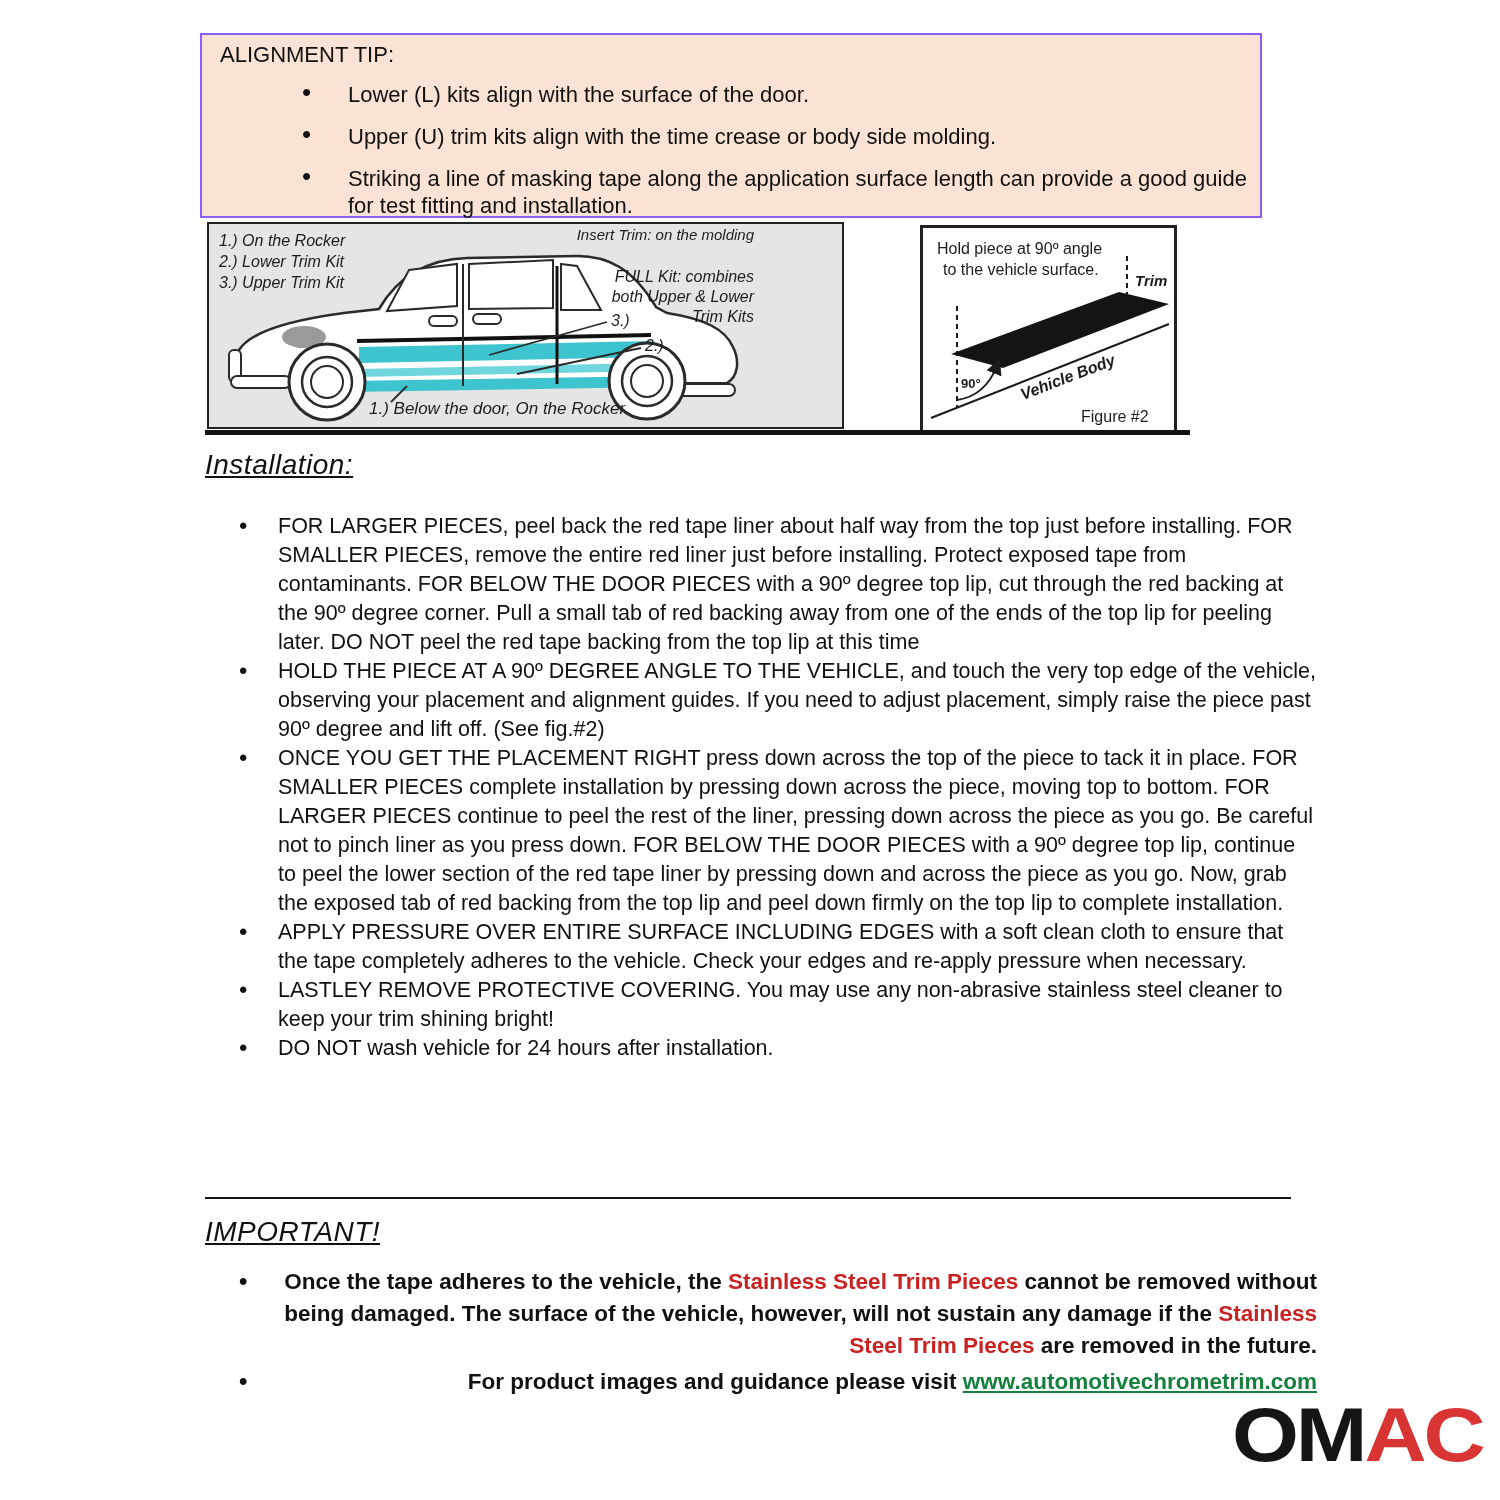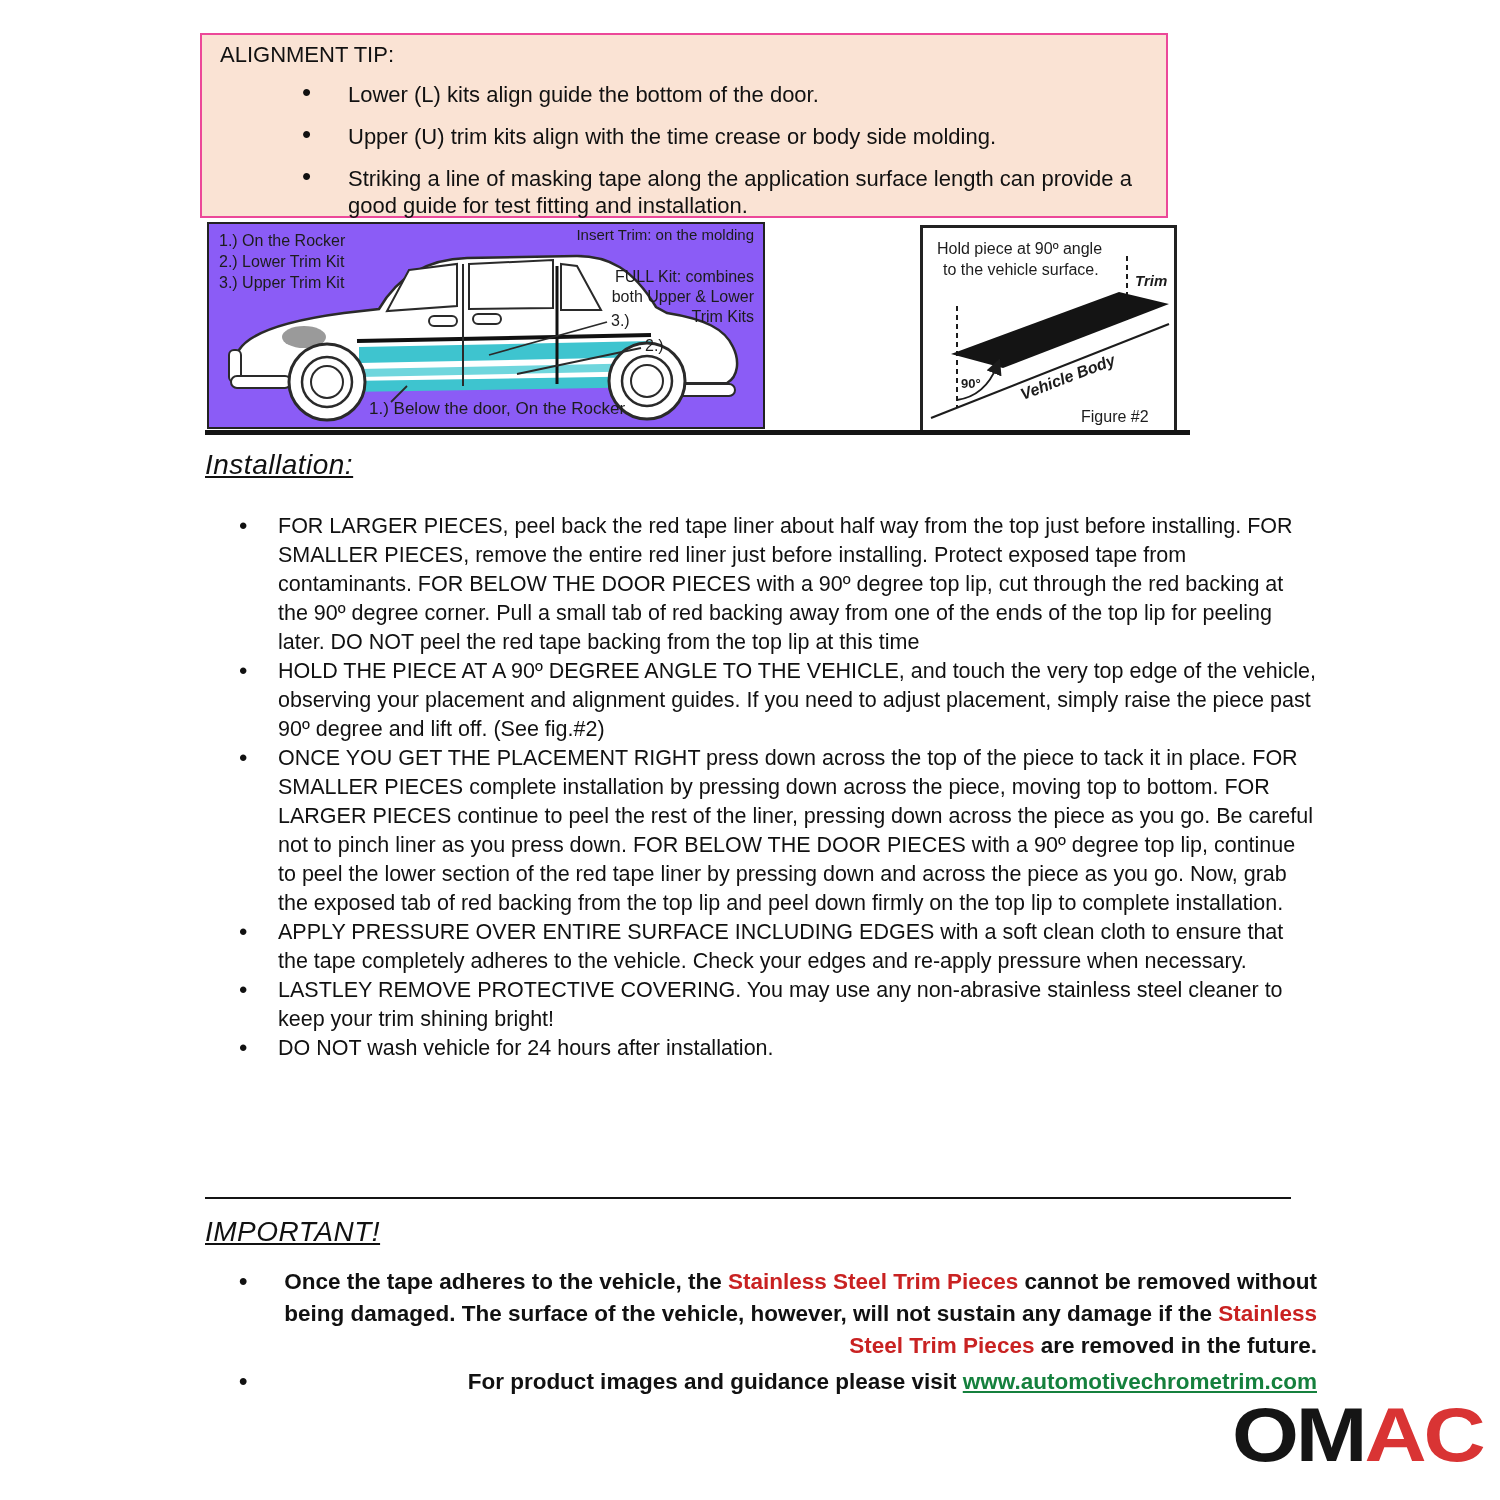--- a/index.html
+++ b/index.html
@@ -3,32 +3,32 @@
 <meta charset="utf-8">
 <style>
   html,body{margin:0;padding:0;background:#ffffff;}
   .page{
     position:relative;width:1500px;height:1500px;background:#ffffff;
     font-family:"Liberation Sans","DejaVu Sans",sans-serif;color:#111;
     overflow:hidden;
   }
   
   .tip-box{
-    position:absolute;left:200px;top:33px;width:968px;height:185px;
-    background:#fae3d4;border:2px solid #ec4899;box-sizing:border-box;
+    position:absolute;left:200px;top:33px;width:1062px;height:185px;
+    background:#fae3d4;border:2px solid #8b5cf6;box-sizing:border-box;
     padding:6px 2px 0 18px;
   }
   .tip-title{font-size:22px;line-height:28px;}
   .tip-list{list-style:none;margin:12px 0 0 0;padding:0;font-size:22px;line-height:27px;}
   .tip-list li{position:relative;padding-left:128px;margin-bottom:15px;}
   .tip-list li::before{content:"\2022";position:absolute;left:82px;top:-2px;font-size:26px;}
   
   .car-box{
-    position:absolute;left:207px;top:222px;width:558px;height:207px;
-    border:2px solid #222;box-sizing:border-box;background:#8b5cf6;
+    position:absolute;left:207px;top:222px;width:637px;height:207px;
+    border:2px solid #222;box-sizing:border-box;background:#e5e5e5;font-style:italic;
   }
   .fig-box{
     position:absolute;left:920px;top:225px;width:257px;height:208px;
     border:3px solid #222;box-sizing:border-box;background:#fff;
   }
   .thick-rule{position:absolute;left:205px;top:430px;width:985px;height:5px;background:#141414;}
   svg{display:block;}
   svg text{font-family:"Liberation Sans","DejaVu Sans",sans-serif;fill:#1c1c1c;}
   
   .section-heading{
@@ -64,21 +64,21 @@
   .logo .red{color:#d93434;}
 </style>
 </head>
 <body>
 
 <div class="page">
 
   <div class="tip-box">
     <div class="tip-title">ALIGNMENT TIP:</div>
     <ul class="tip-list">
-      <li>Lower (L) kits align guide the bottom of the door.</li>
+      <li>Lower (L) kits align with the surface of the door.</li>
       <li>Upper (U) trim kits align with the time crease or body side molding.</li>
       <li>Striking a line of masking tape along the application surface length can provide a good guide for test fitting and installation.</li>
     </ul>
   </div>
 
   <div class="car-box">
     <svg viewBox="0 0 554 203" width="554" height="203">
 
       <path d="M38,160 C24,158 22,142 30,126 C40,110 75,97 135,89 L170,85
                C192,47 226,35 258,34 L368,32 C400,32 424,45 447,83 L458,89

